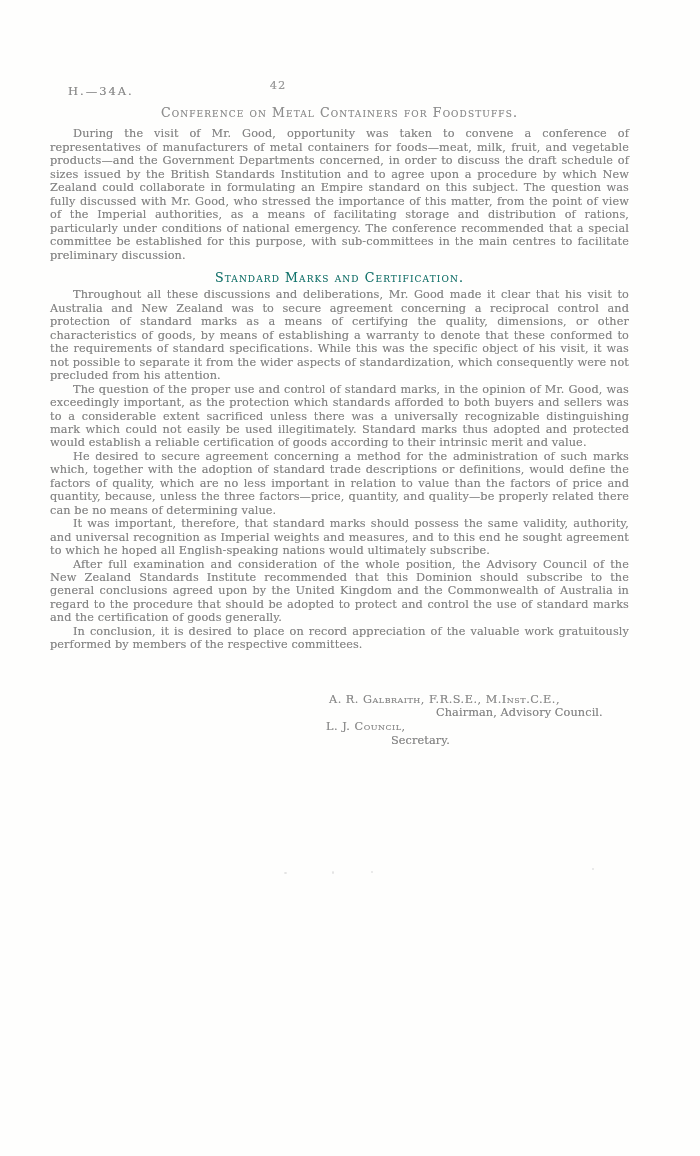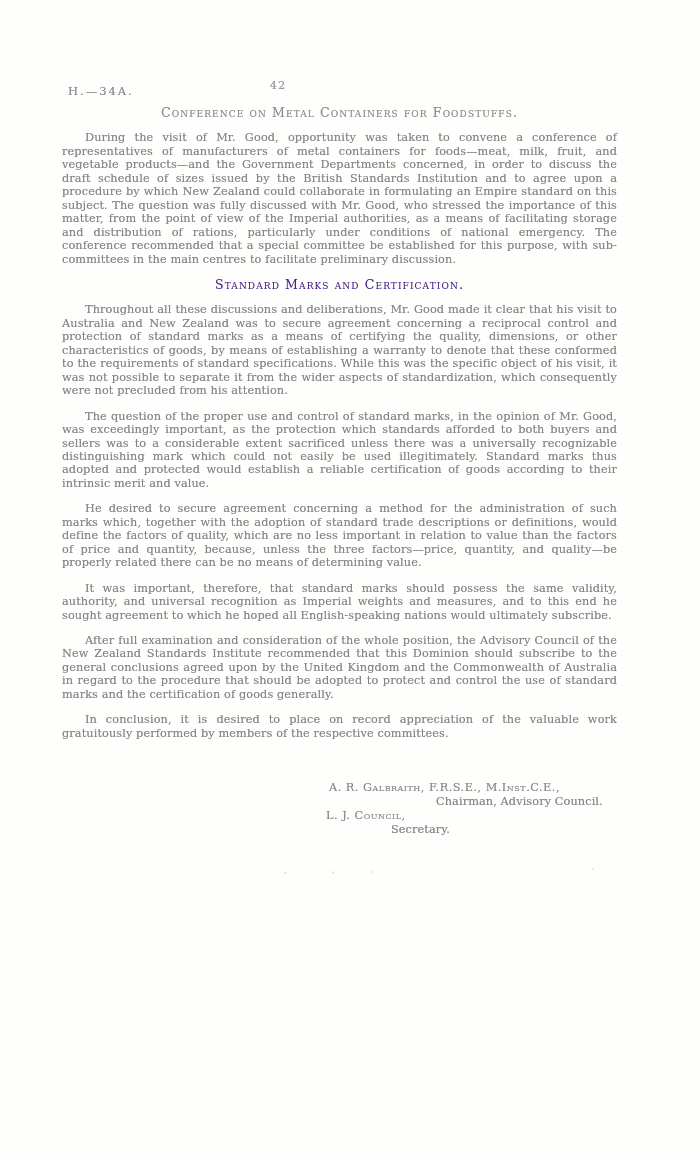--- a/index.html
+++ b/index.html
@@ -51,24 +51,24 @@
     letter-spacing: 1.1px;
     color: #8e8e8e;
   }
   .section-heading {
     margin: 9px 0 4px 0;
     text-align: center;
     font-variant: small-caps;
     font-weight: normal;
     font-size: 12.6px;
     letter-spacing: 1.1px;
-    color: #4c1d95;
+    color: #0f766e;
   }
   p.body-par {
-    margin: 12px;
+    margin: 0;
     text-indent: 23px;
   }
   
   .signatures {
     margin-top: 1px;
     text-align: left;
     line-height: 13.8px;
   }
   .sig-name {
     font-variant: small-caps;

